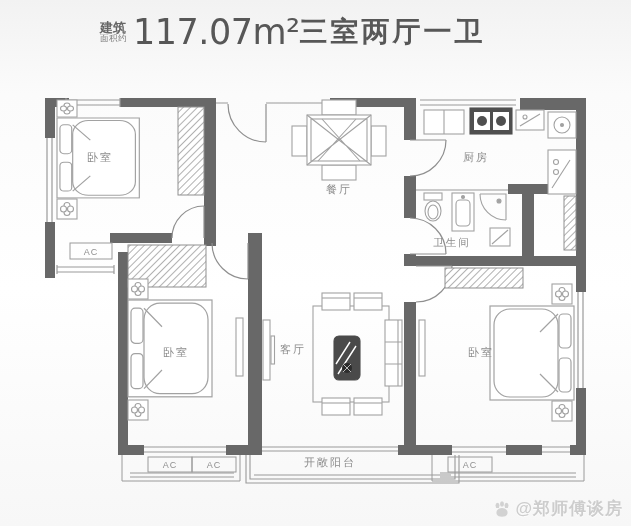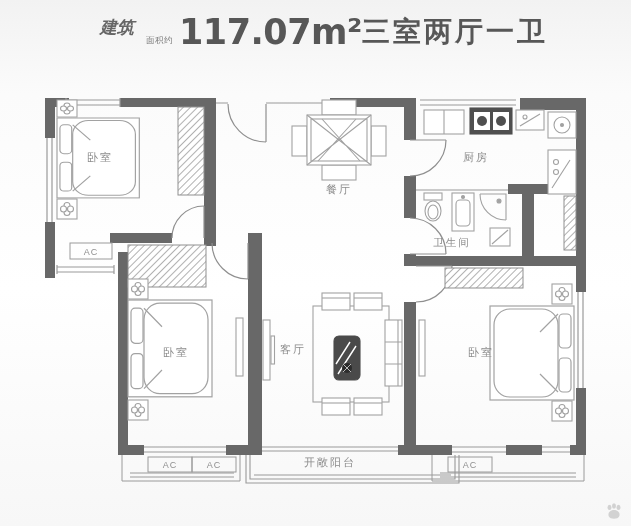--- a/index.html
+++ b/index.html
@@ -1,23 +1,23 @@
 <!DOCTYPE html>
 <html><head>
 <meta charset="utf-8">
 <style>
   html,body{margin:0;padding:0;}
   body{font-family:"Liberation Sans","DejaVu Sans",sans-serif;}
   .stage{position:relative;width:631px;height:526px;overflow:hidden;
          background:linear-gradient(180deg,#f2f2f2 0%,#fbfbfb 18%,#ffffff 55%,#f7f7f7 100%);}
   .hdr{position:absolute;left:100px;top:12px;display:flex;align-items:center;color:#585858;}
   .hdr .note{display:flex;flex-direction:column;justify-content:center;margin-right:6px;line-height:1.05;}
-  .hdr .note .n1{font-size:17px;font-weight:700;color:#666;font-style:italic;}
-  .hdr .note .n2{font-size:8.5px;color:#777;letter-spacing:.5px;margin-left:46px;}
-  .hdr .area{font-size:35px;font-weight:700;letter-spacing:-.5px;color:#575757;font-family:"DejaVu Sans","Liberation Sans",sans-serif;}
+  .hdr .note .n1{font-size:13px;font-weight:700;color:#666;}
+  .hdr .note .n2{font-size:8.5px;color:#777;letter-spacing:.5px;}
+  .hdr .area{font-size:35px;font-weight:400;letter-spacing:-.5px;color:#575757;font-family:"DejaVu Sans","Liberation Sans",sans-serif;}
   .hdr .rooms{font-size:28px;font-weight:700;letter-spacing:3px;color:#575757;}
   svg.plan{position:absolute;left:0;top:0;}
   svg text{fill:#8c8c8c;font-family:"Liberation Sans","DejaVu Sans",sans-serif;}
   .roomlabel{font-size:11px;letter-spacing:2px;}
   .aclabel{font-size:9px;letter-spacing:1px;fill:#8f8f8f;}
   .wm{position:absolute;right:8px;bottom:6px;display:flex;align-items:center;gap:4px;
       color:#cdcdcd;font-size:17px;font-weight:700;letter-spacing:1px;
       text-shadow:0 1px 1px rgba(255,255,255,.9);}
 </style>
 </head>
@@ -276,15 +276,16 @@
     </g>
   </svg>
 
   <div class="wm">
     <svg width="18" height="18" viewBox="0 0 20 20">
       <ellipse cx="5" cy="6" rx="2.2" ry="3" fill="#d2d2d2"></ellipse>
       <ellipse cx="10" cy="4.4" rx="2.2" ry="3" fill="#d2d2d2"></ellipse>
       <ellipse cx="15" cy="6" rx="2.2" ry="3" fill="#d2d2d2"></ellipse>
       <path d="M10,9 C14,9 17,12 16,15.5 C15.2,18 12.5,18.5 10,18.5 C7.5,18.5 4.8,18 4,15.5 C3,12 6,9 10,9 Z" fill="#d2d2d2"></path>
     </svg>
+    <span>@郑师傅谈房</span>
   </div>
 
 </div>
 
 </body></html>

